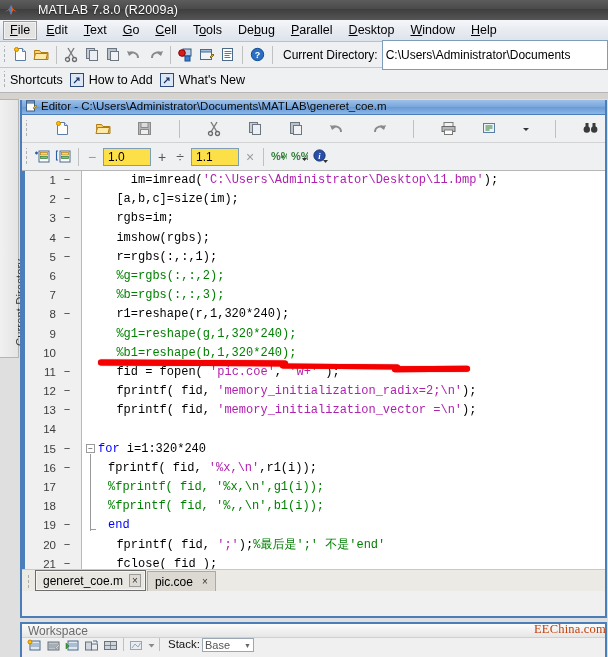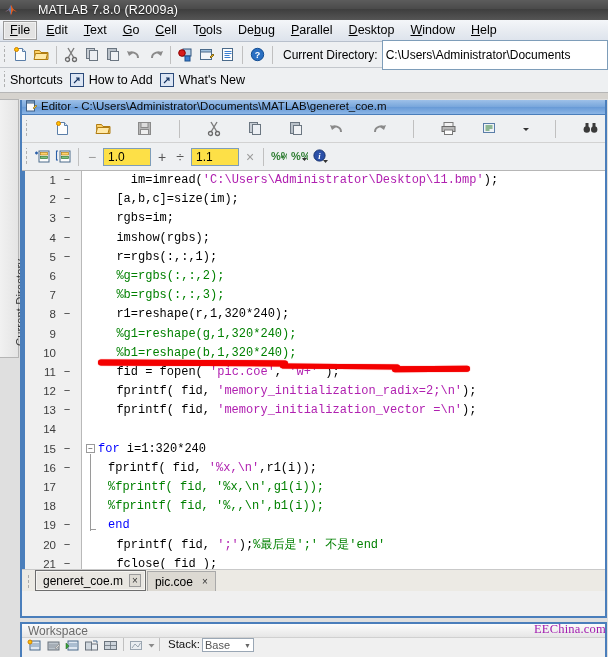--- a/index.html
+++ b/index.html
@@ -194,21 +194,21 @@
   }
   .wstools{height:15px;display:flex;align-items:flex-start;padding-left:3px;overflow:hidden;}
   .wstools .tbbtn{width:19px;height:15px;}
   .stacklbl{font-size:11.5px;margin:0 2px 0 5px;color:#111;white-space:nowrap;}
   .stackbox{
     width:52px;height:14px;border:1px solid #9aa7b5;background:#fff;
     font-size:11px;display:flex;align-items:center;justify-content:space-between;
     padding:0 2px;box-sizing:border-box;color:#555;
   }
   .watermark{
-    position:absolute;right:2px;bottom:20px;font-size:12.5px;color:#a21caf;
+    position:absolute;right:2px;bottom:20px;font-size:12.5px;color:#c2410c;
     letter-spacing:.2px;font-family:"Liberation Serif",serif;
   }
   .sep-v{width:1px;height:13px;background:#c0c0c0;margin:0 3px;flex:0 0 auto;}
 </style>
 </head>
 <body>
 
 <div class="app">
 
   <div class="titlebar">

